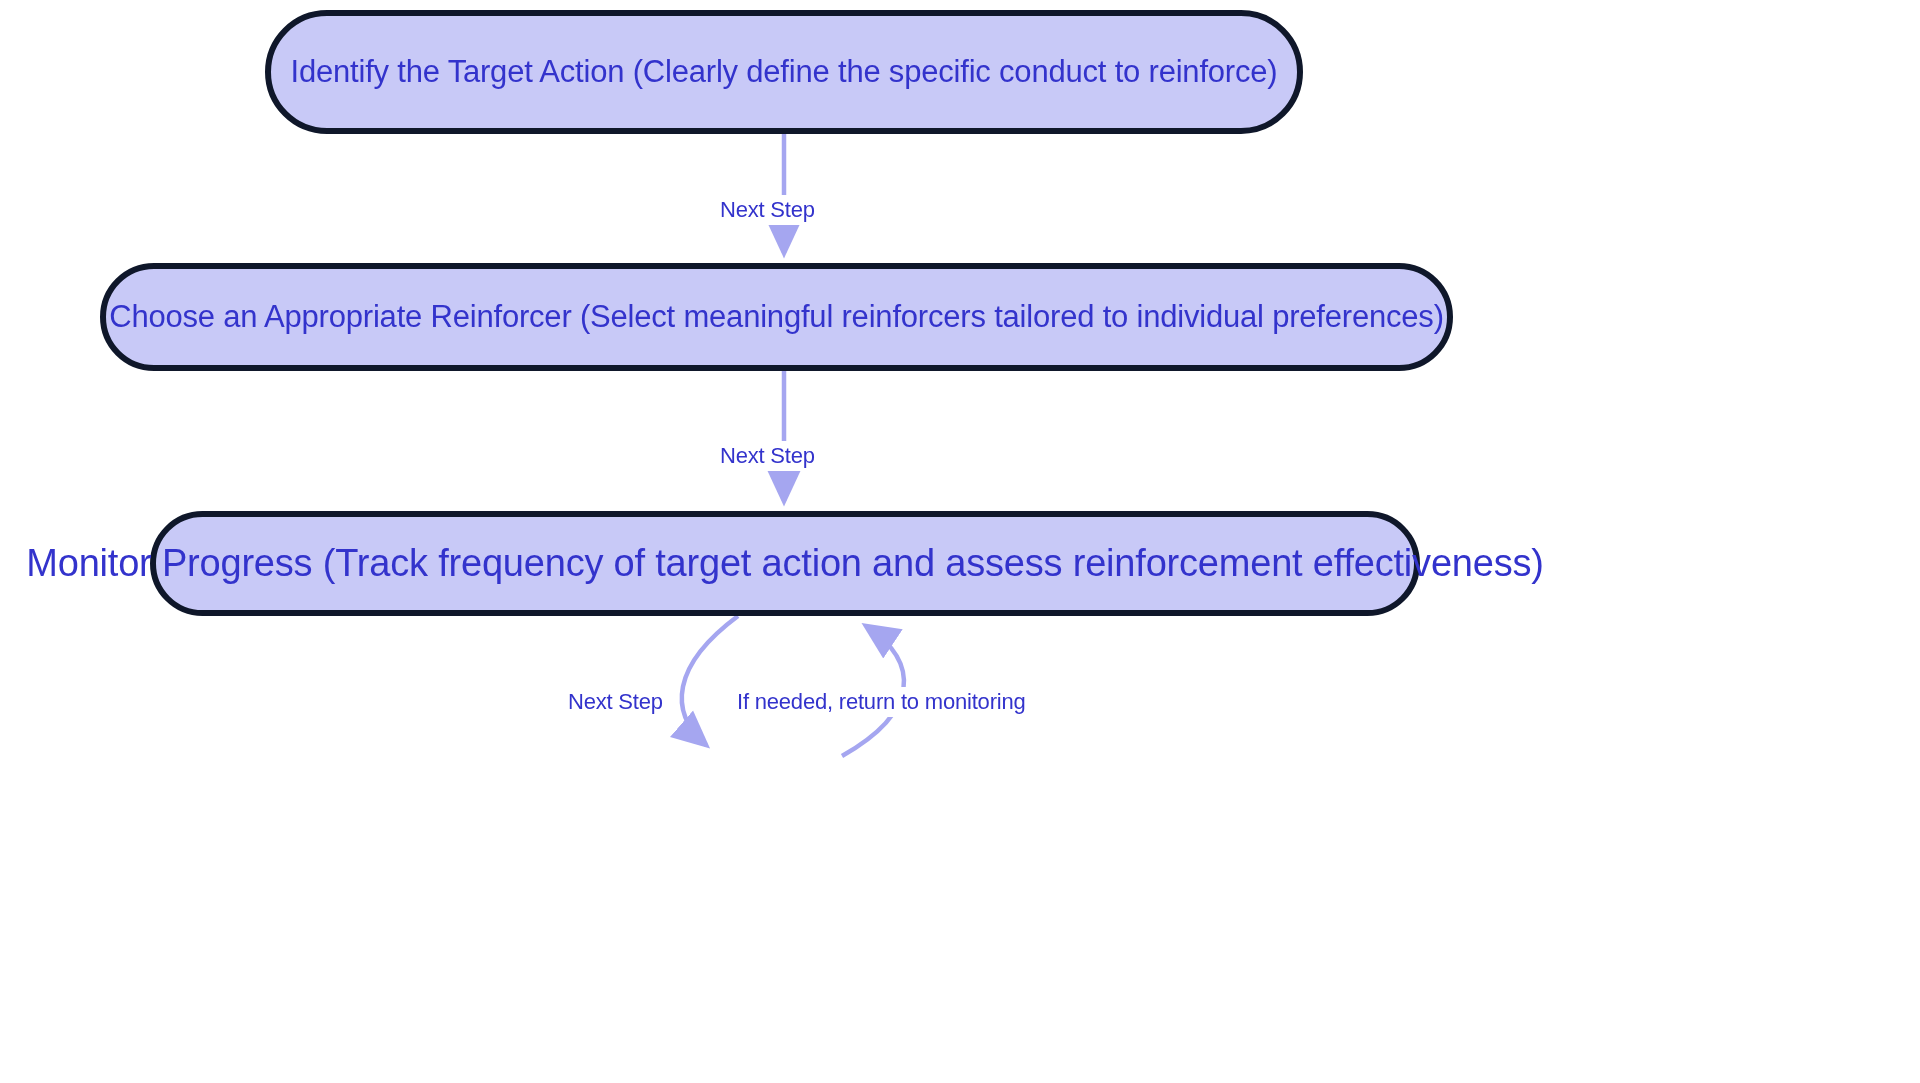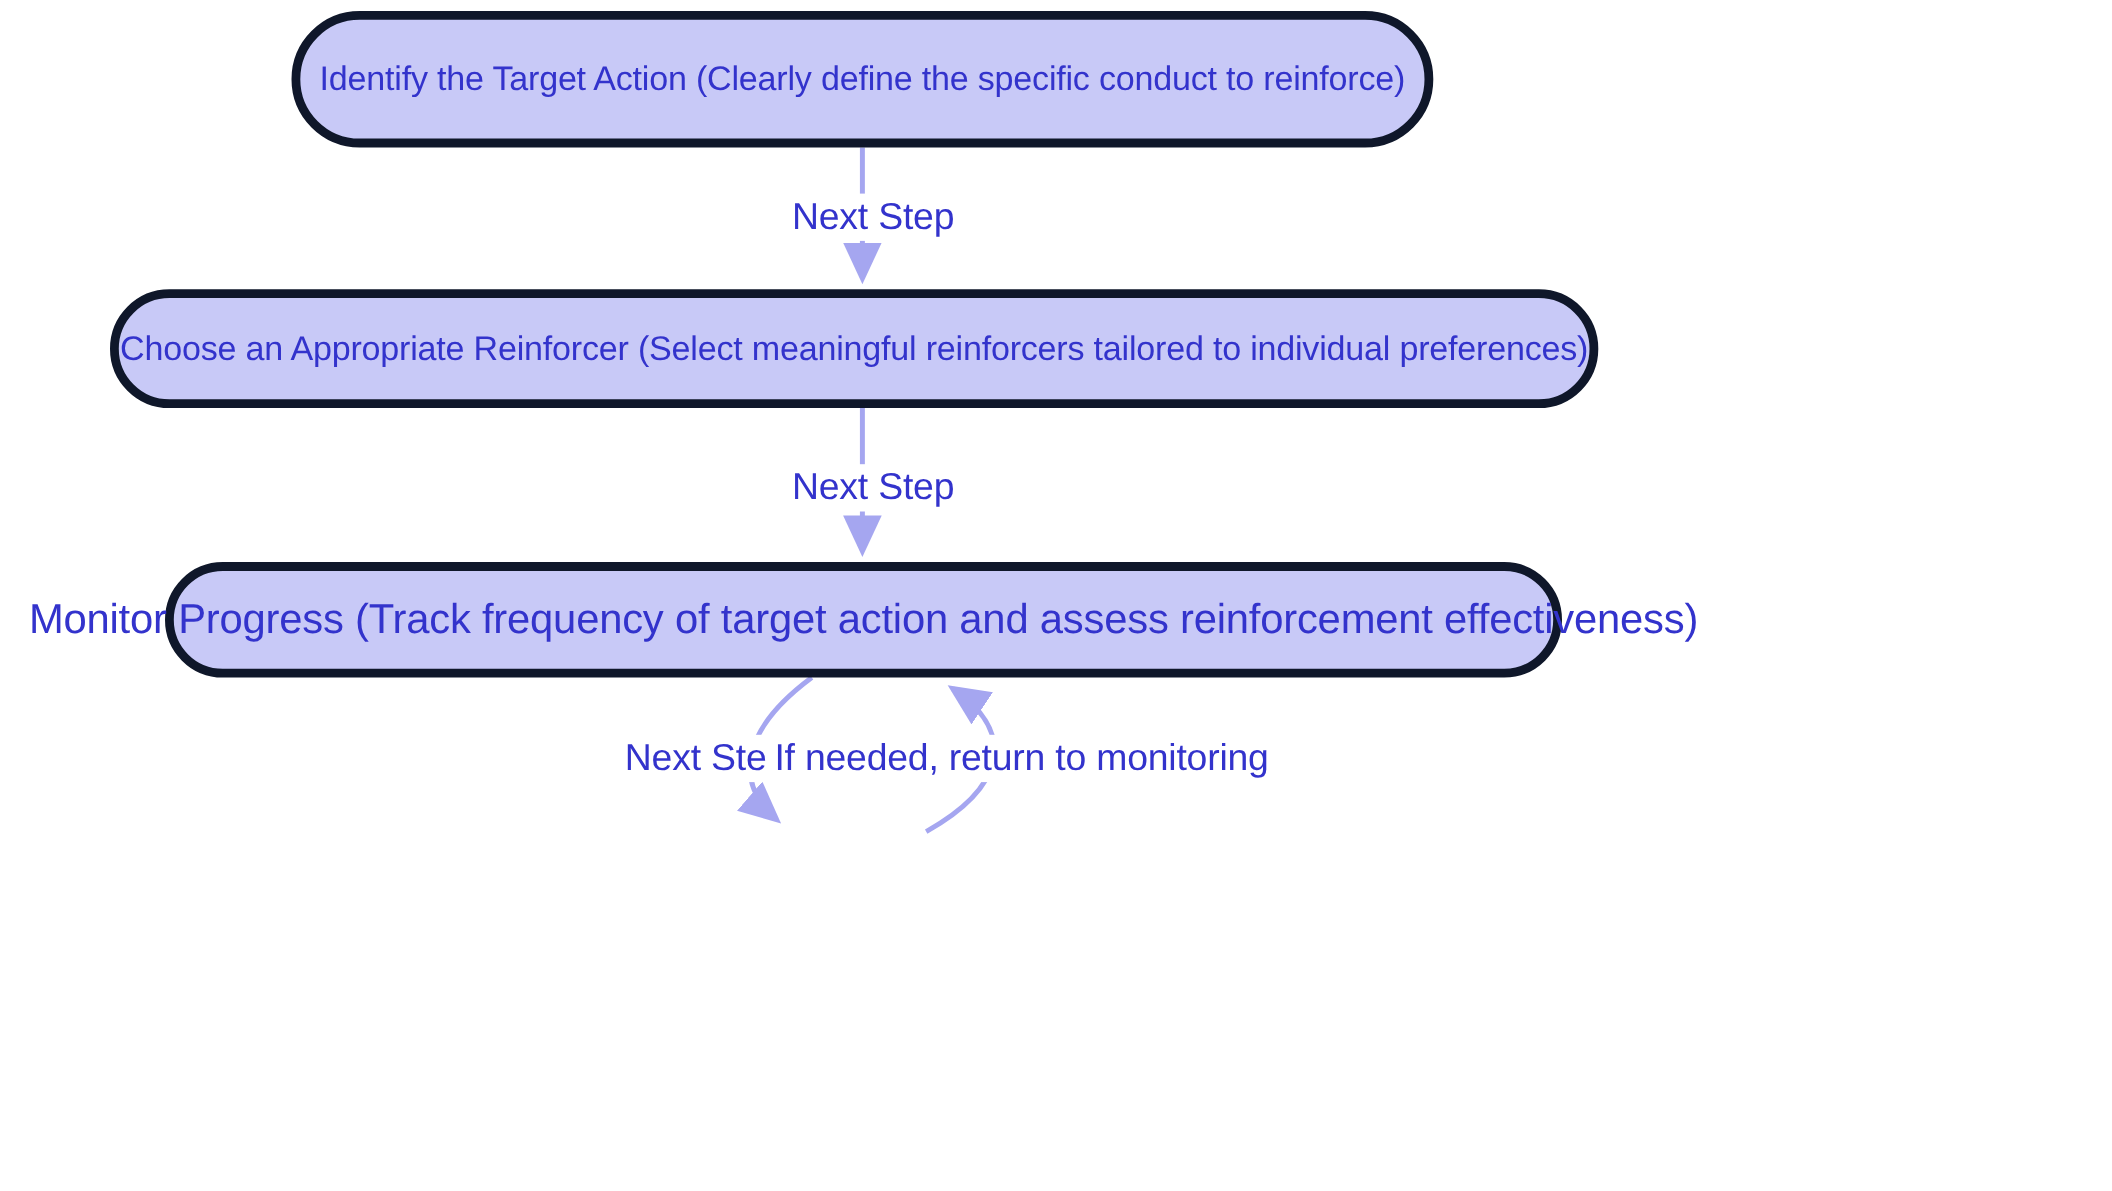--- a/index.html
+++ b/index.html
@@ -14,21 +14,21 @@
     position: relative;
     width: 1920px;
     height: 1083px;
     background: #ffffff;
     overflow: hidden;
   }
   .node {
     position: absolute;
     box-sizing: border-box;
     background: #c8c9f7;
-    border: 8px solid #0f172a;
+    border: 6px solid #0f172a;
     border-radius: 999px;
     display: flex;
     align-items: center;
     justify-content: center;
     text-align: center;
     color: #3333cc;
     font-family: "Liberation Sans", sans-serif;
     font-weight: 400;
     letter-spacing: -0.2px;
     white-space: nowrap;
@@ -66,40 +66,41 @@
     left: 0;
     top: 0;
     width: 1920px;
     height: 1083px;
     pointer-events: none;
   }
   .edge-label {
     position: absolute;
     color: #3333cc;
     font-family: "Liberation Sans", sans-serif;
-    font-size: 34px;
+    font-size: 22px;
     letter-spacing: -0.2px;
     white-space: nowrap;
     background: #ffffff;
     padding: 2px 6px;
+    margin-top: 19px;
   }
   #edge-label-0 {
     left: 714px;
     top: 176px;
   }
   #edge-label-1 {
     left: 714px;
     top: 422px;
   }
   #edge-label-2 {
     left: 562px;
     top: 668px;
   }
   #edge-label-3 {
-    left: 698px;
+    left: 731px;
     top: 668px;
   }
 </style>
 </head>
 <body>
 
 <div id="canvas">
 
   <svg id="edge-layer" width="1920" height="1083" viewBox="0 0 1920 1083" xmlns="http://www.w3.org/2000/svg">
     <defs>

